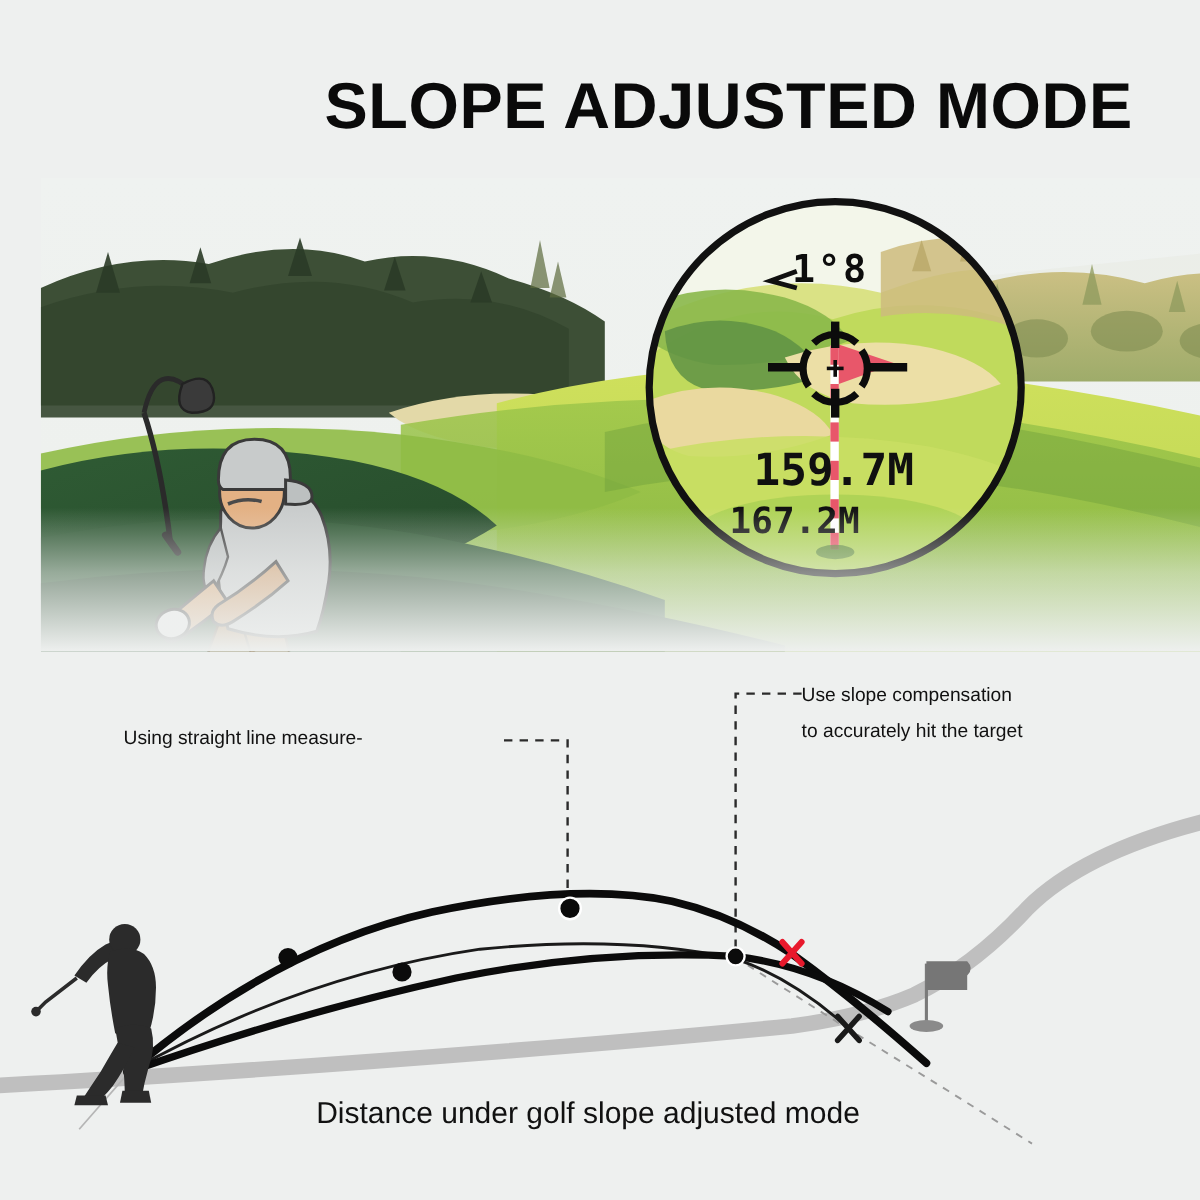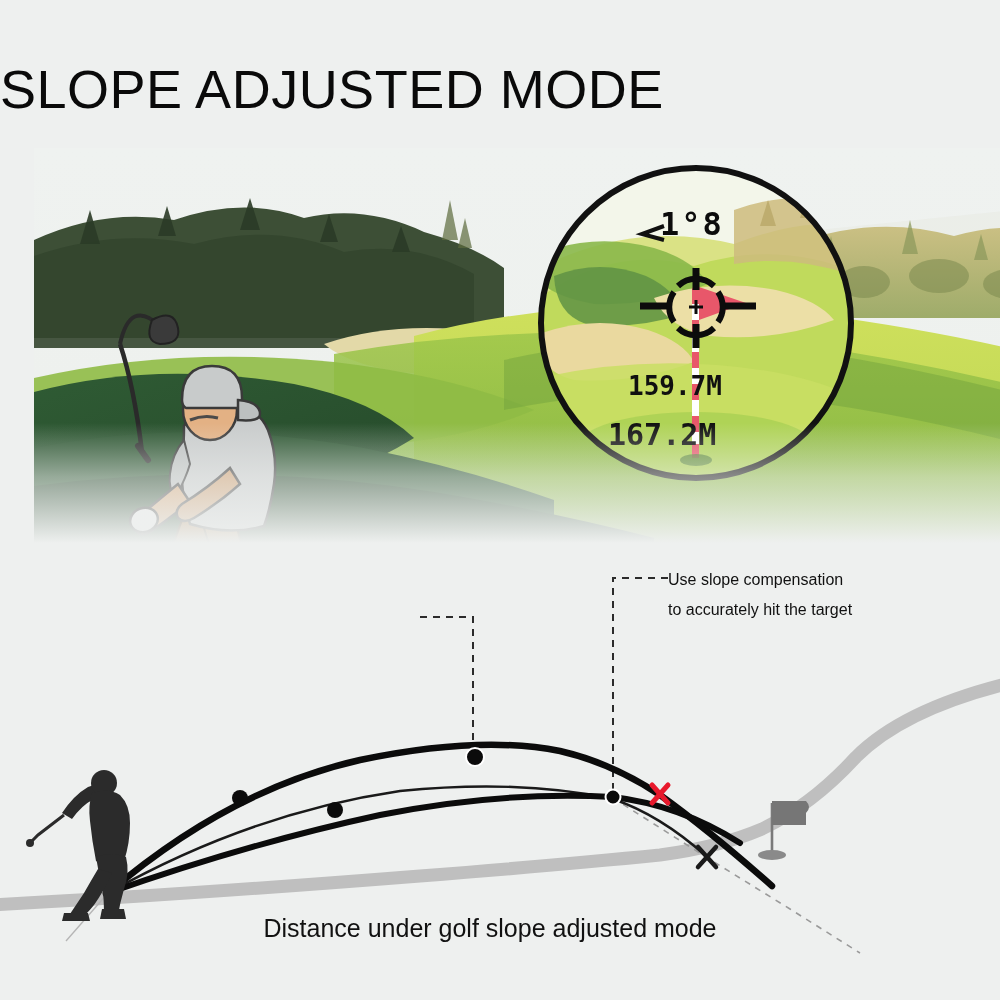--- a/index.html
+++ b/index.html
@@ -8,23 +8,23 @@
     background:#eef0ef;
     font-family:"Liberation Sans",sans-serif;
     overflow:hidden;
     position:relative;
   }
   #stage{position:absolute;inset:0;width:1000px;height:1000px;}
 
   
   .title{
     position:absolute;left:0;top:58px;width:944px;
-    text-align:left;
+    text-align:right;
     font-size:54px;
-    font-weight:normal;
+    font-weight:bold;
     letter-spacing:0.5px;
     color:#0a0a0a;
     font-family:"Liberation Sans",sans-serif;
     white-space:nowrap;
   }
 
   
   .photo{
     position:absolute;left:0;top:148px;width:972px;height:395px;
     overflow:hidden;
@@ -241,28 +241,29 @@
 
           <g>
             <path d="M630 78 L608 86 L630 92" stroke="#101010" stroke-width="4" fill="none" stroke-linejoin="miter"></path>
           </g>
         </g>
       </g>
     </svg>
 
     <div style="position:absolute;left:660px;top:60px;font-family:'DejaVu Sans Mono',monospace;font-size:32px;font-weight:bold;color:#0c0c0c;letter-spacing:2px;line-height:1;">1°8</div>
 
-    <div style="position:absolute;left:628px;top:225px;font-family:'DejaVu Sans Mono',monospace;font-size:26px;font-weight:bold;color:#101010;letter-spacing:0px;line-height:1;">159.7M</div>
+    <div style="position:absolute;left:628px;top:225px;font-family:'DejaVu Sans Mono',monospace;font-size:37px;font-weight:bold;color:#101010;letter-spacing:0px;line-height:1;">159.7M</div>
 
     <div style="position:absolute;left:608px;top:272px;font-family:'DejaVu Sans Mono',monospace;font-size:30px;font-weight:bold;color:#101010;letter-spacing:0px;line-height:1;">167.2M</div>
 
     <div class="photo-fade"></div>
   </div>
 
   <div class="anno anno-left">
+    <div>Using straight line measure-</div>
   </div>
 
   <div class="anno anno-right">
     <div>Use slope compensation</div>
     <div>to accurately hit the target</div>
   </div>
 
   <svg class="diagram" viewBox="0 0 1000 457" width="1000" height="457" xmlns="http://www.w3.org/2000/svg">
 
     <g stroke="#2b2b2b" stroke-width="2" fill="none" stroke-dasharray="7 6">

